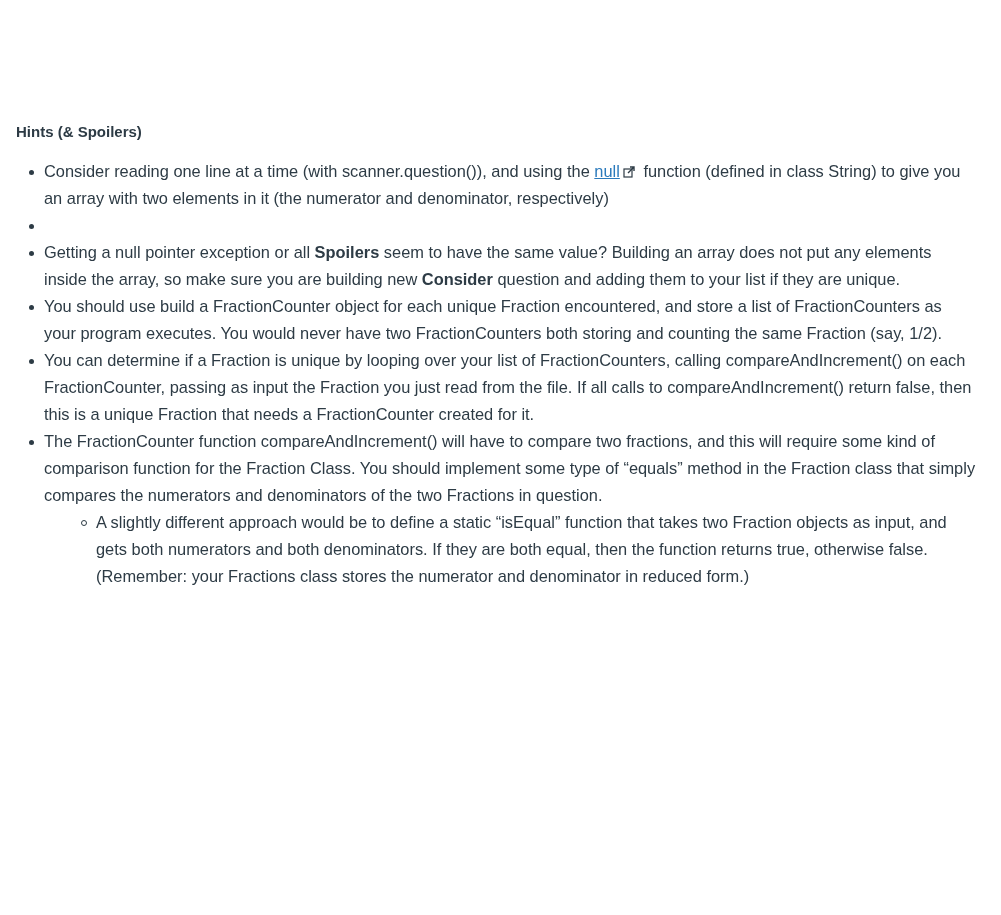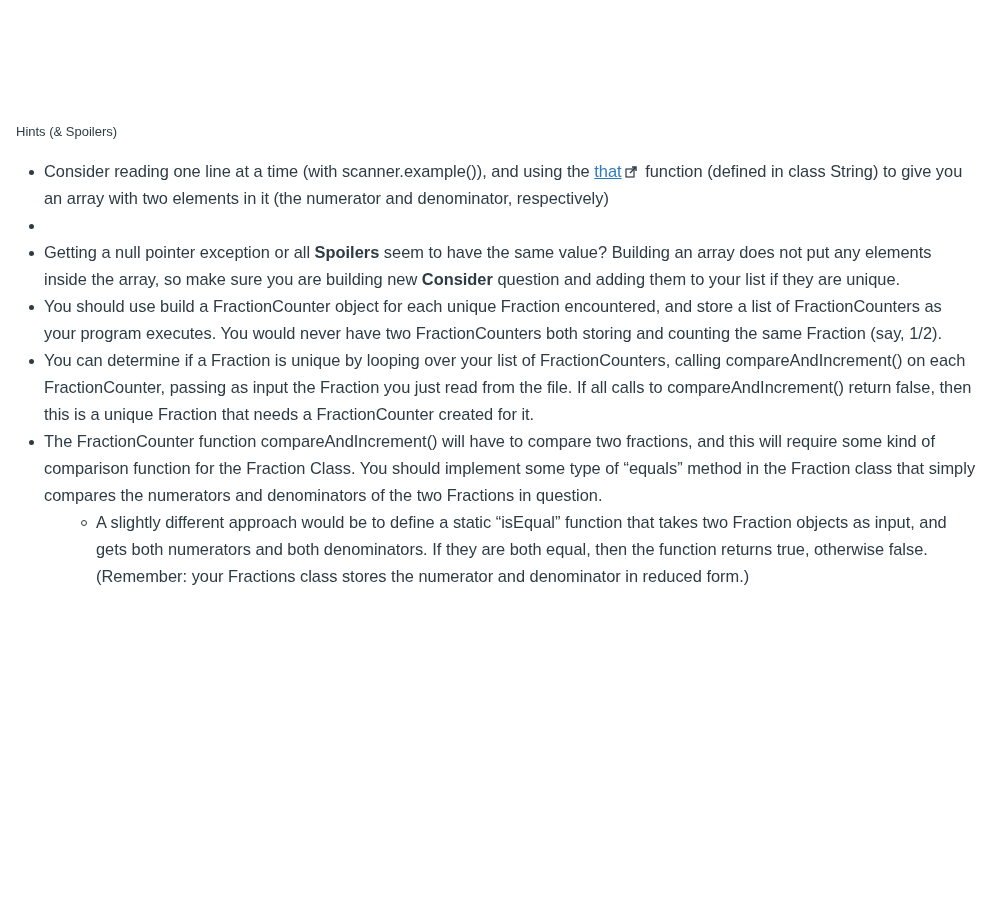--- a/index.html
+++ b/index.html
@@ -16,22 +16,22 @@
       font-size: 16.4px;
       line-height: 27px;
     }
     .content {
       position: absolute;
       left: 16px;
       top: 118px;
       width: 960px;
     }
     .heading {
-      font-size: 13px;
-      font-weight: normal;
+      font-size: 15px;
+      font-weight: bold;
       margin: 0 0 13px 0;
       line-height: 27px;
     }
     ul.hints {
       margin: 0;
       padding: 0 0 0 28px;
       list-style: none;
     }
     ul.hints > li {
       position: relative;
@@ -87,21 +87,21 @@
     }
   </style>
 </head>
 <body>
 
 <div class="content">
   <div class="heading">Hints (&amp; Spoilers)</div>
 
   <ul class="hints">
     <li>
-      <span>Consider reading one line at a time (with scanner.example()), and using the </span><a class="link" href="#">that</a><svg class="ext-icon" viewBox="0 0 12 12">
+      <span>Consider reading one line at a time (with scanner.question()), and using the </span><a class="link" href="#">null</a><svg class="ext-icon" viewBox="0 0 12 12">
           <rect x="1" y="3" width="8" height="8" fill="none" stroke="#2d3b45" stroke-width="1.2"></rect>
           <path d="M5 7 L11 1 M7 1 H11 V5" fill="none" stroke="#2d3b45" stroke-width="1.4"></path>
         </svg><span> function (defined in class String) to give you an array with two elements in it (the numerator and denominator, respectively)</span>
     </li>
     <li class="empty-item">
       <span></span>
     </li>
     <li>
       <span>Getting a null pointer exception or all </span><b>Spoilers</b><span> seem to have the same value?  Building an array does not put any elements inside the array, so make sure you are building new </span><b>Consider</b><span> question and adding them to your list if they are unique.</span>
     </li>

